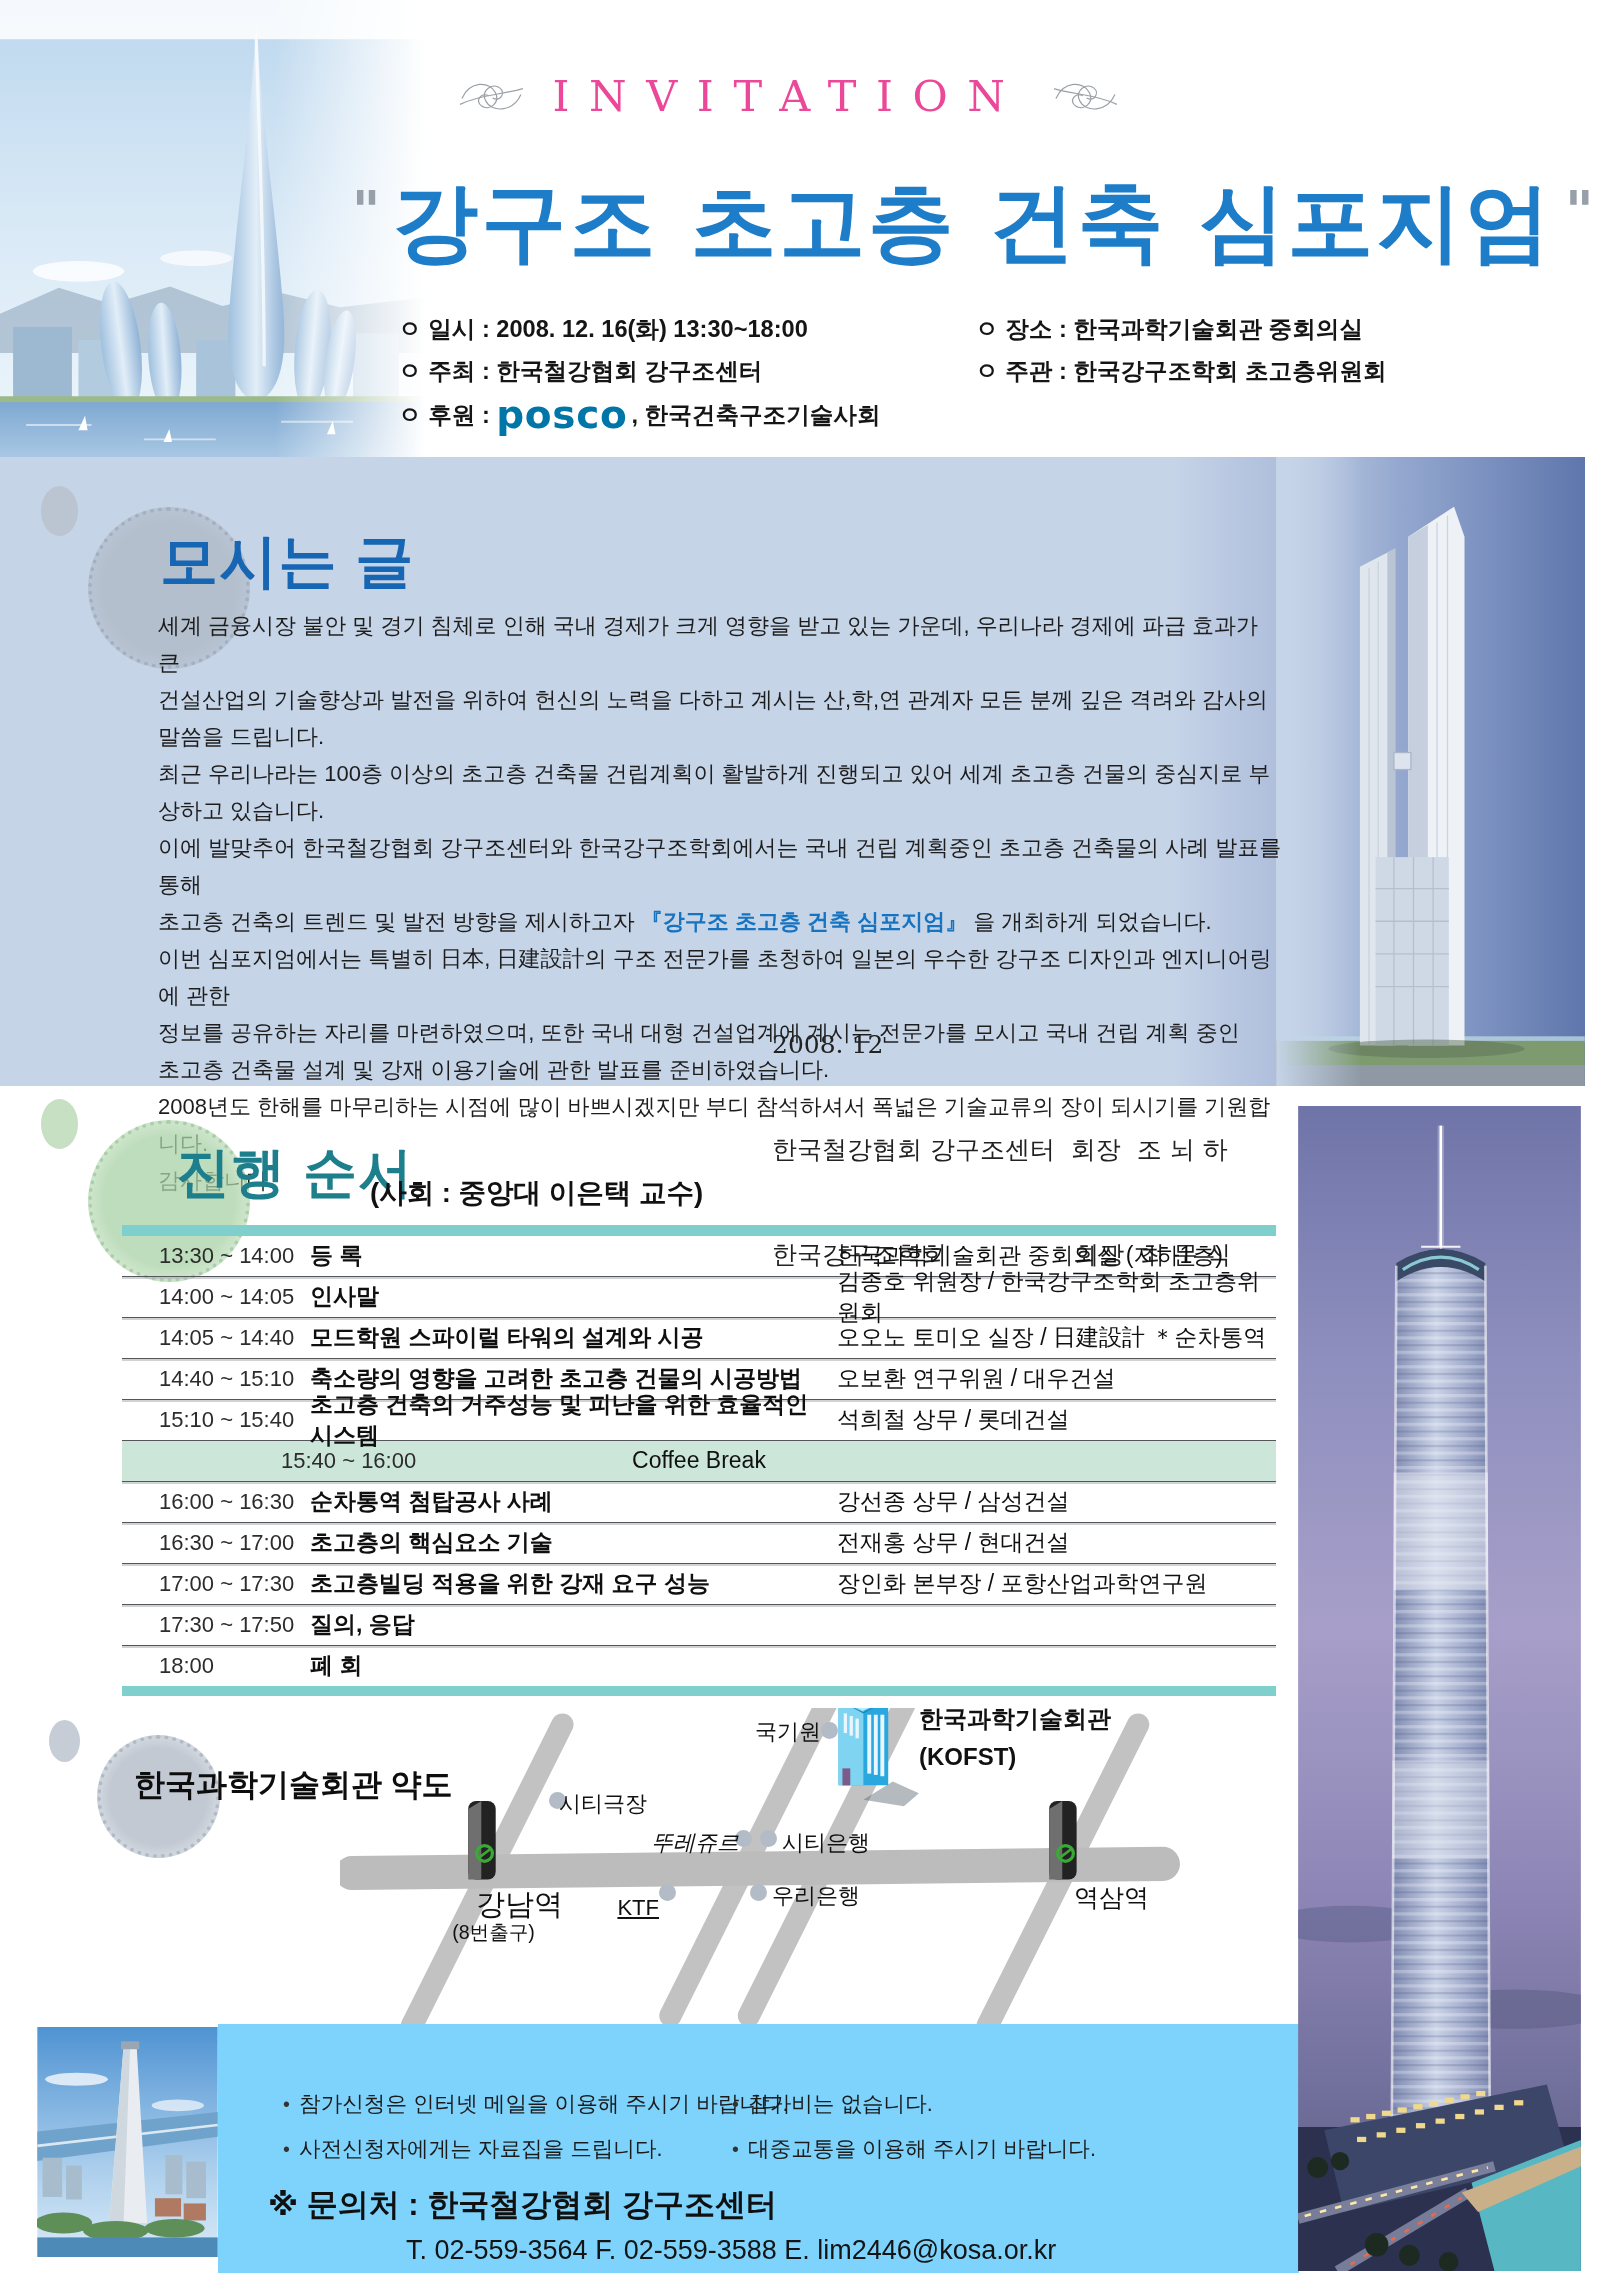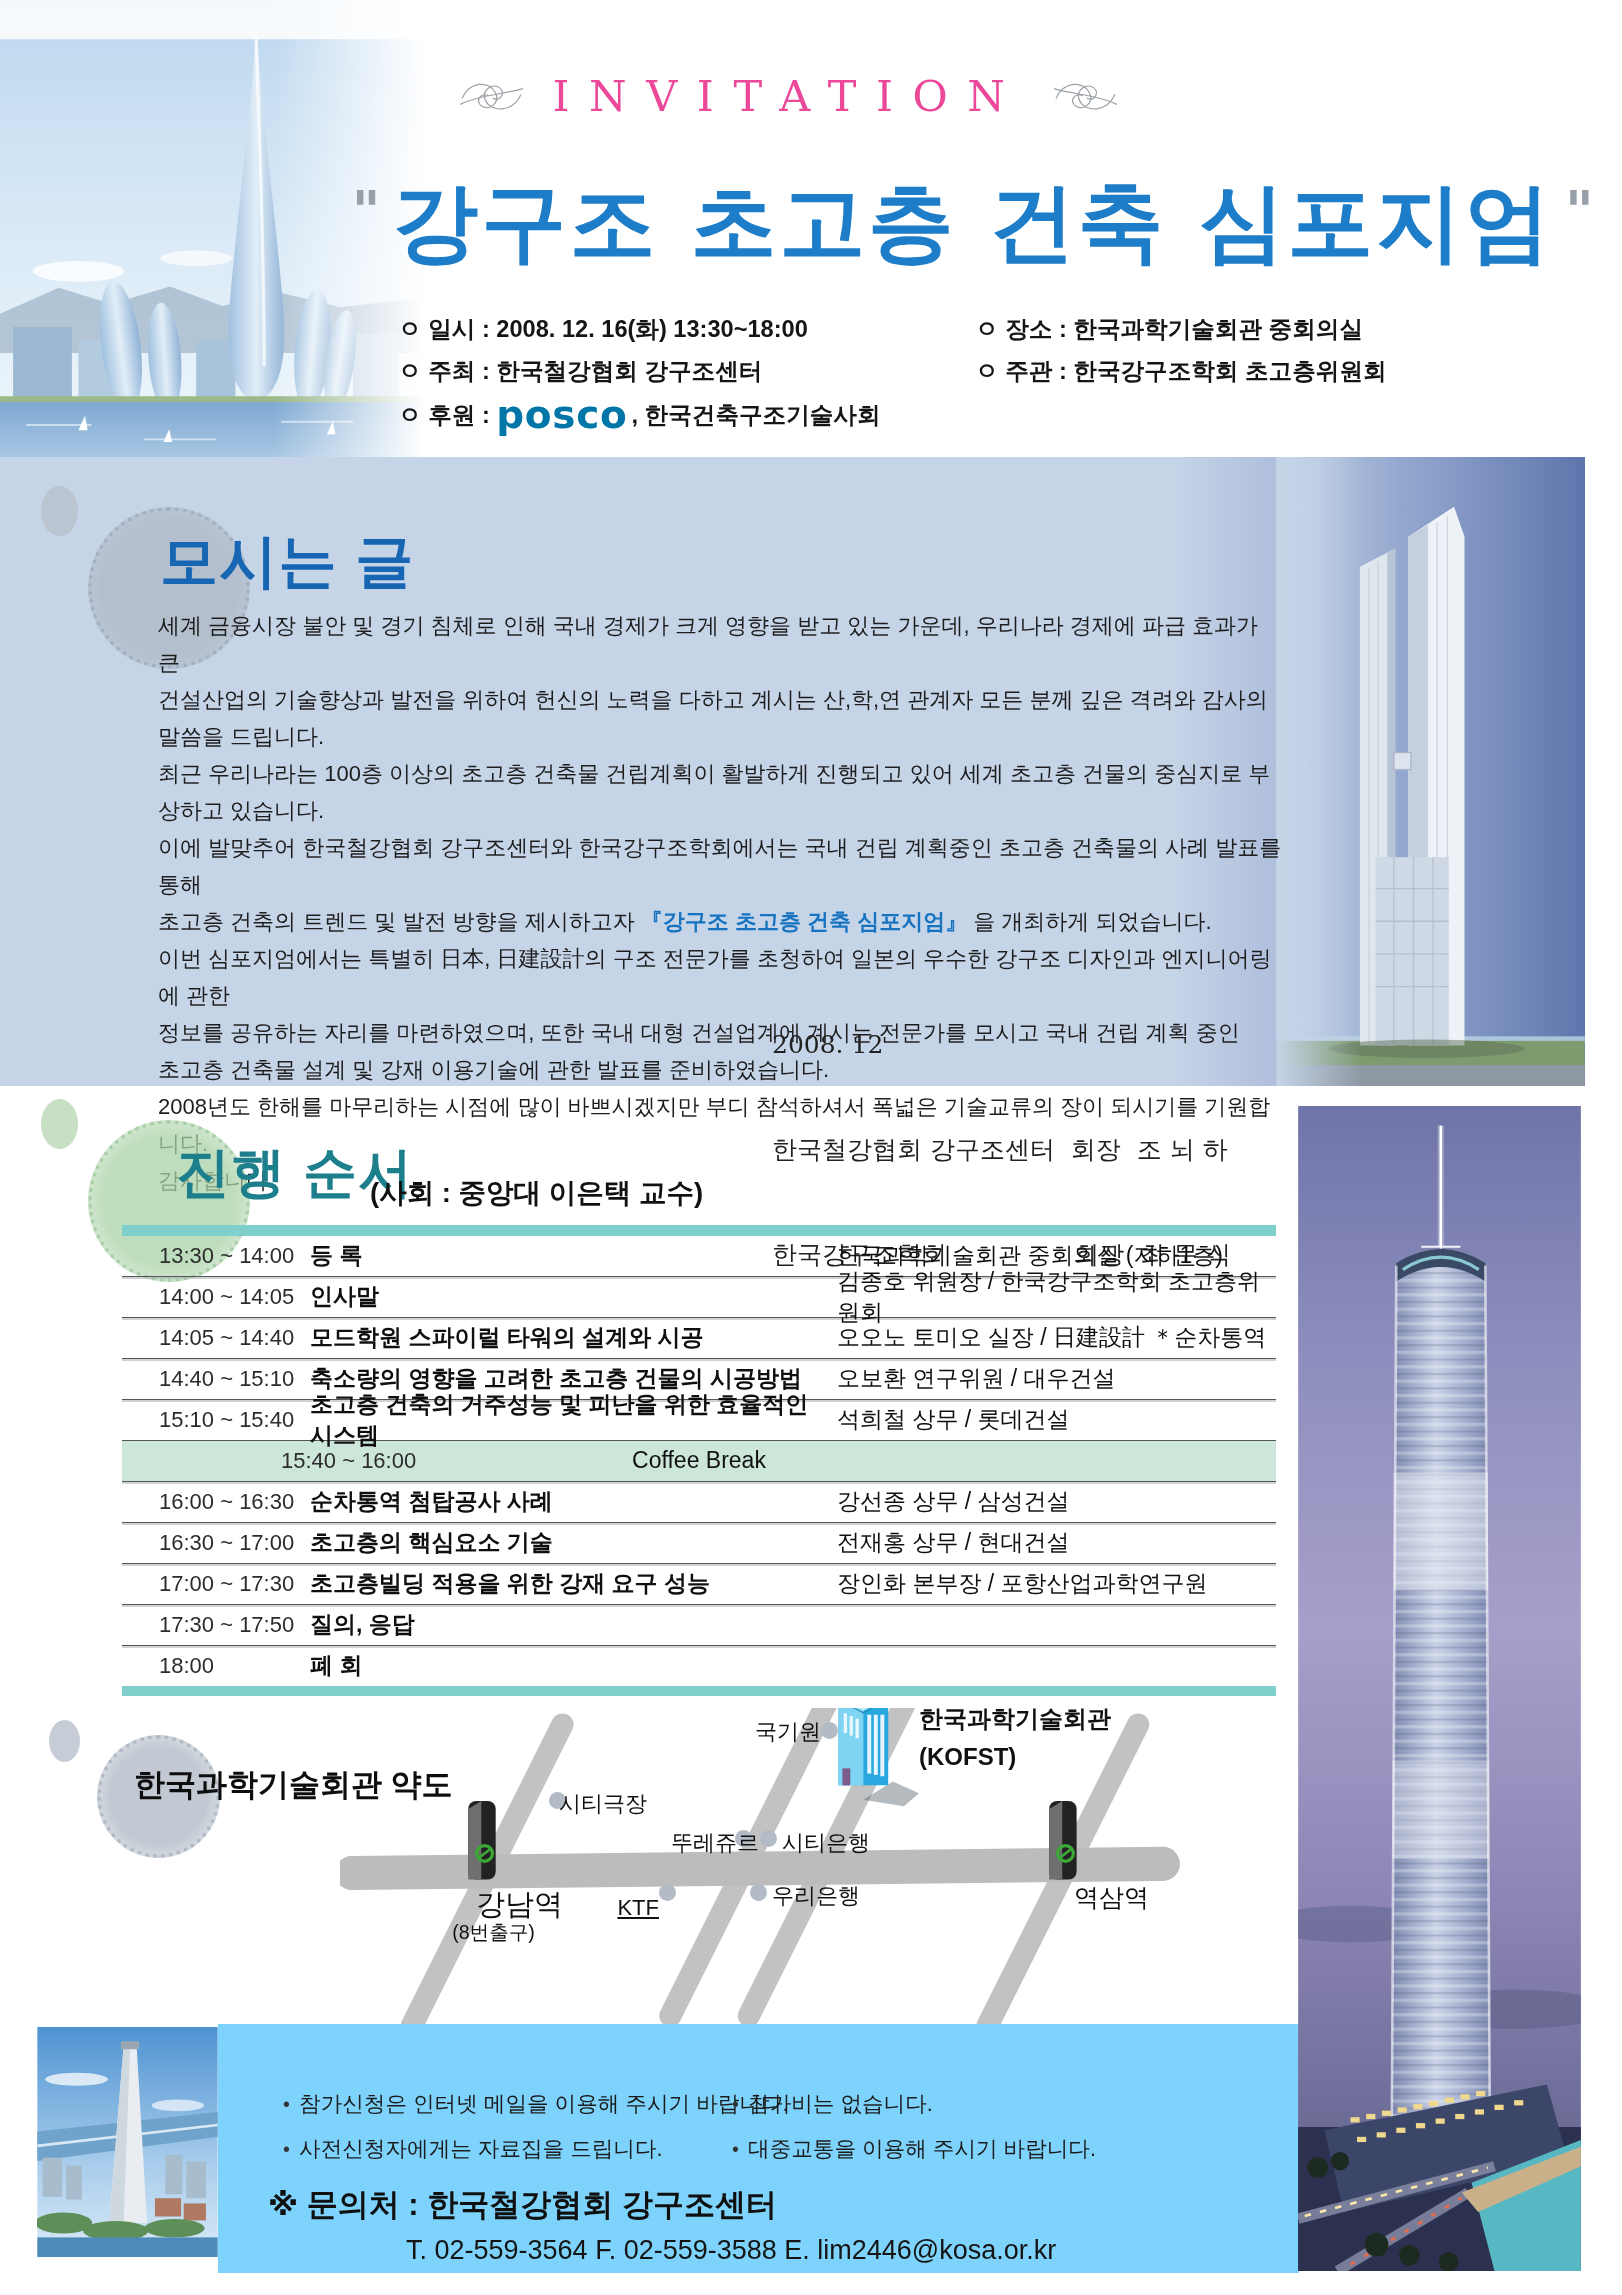--- a/index.html
+++ b/index.html
@@ -65,21 +65,21 @@
   .orn3-big{left:97px;top:1735px;width:115px;height:115px;}
   .orn3-small{left:49px;top:1720px;width:31px;height:42px;}
   .head-map{left:134px;top:1764px;font-size:31px;color:#0d0d0d;font-weight:bold;}
   .map-wrap{left:340px;top:1708px;width:857px;height:334px;}
   .map-wrap svg{position:absolute;left:0;top:0;}
   .mlabel{position:absolute;font-size:22px;color:#111;white-space:nowrap;}
   .mdot{position:absolute;width:17px;height:17px;border-radius:50%;background:#b3bcc6;}
   .l-gukgiwon{right:376px;top:9.2px;}
   .l-kofst{left:579px;top:-7.9px;font-size:24px;font-weight:bold;line-height:38px;}
   .l-theater{left:219px;top:81px;}
-  .l-tous{right:438px;top:120px;}
+  .l-tous{right:458px;top:120px;font-style:italic;}
   .l-citibank{left:442px;top:120px;}
   .l-ktf{right:538px;top:187px;text-decoration:underline;}
   .l-woori{left:432px;top:173px;}
   .l-gangnam{left:84px;top:177px;width:139px;text-align:right;font-size:29px;}
   .l-exit{left:84px;top:211px;width:139px;text-align:center;font-size:19.6px;}
   .l-yeoksam{left:734px;top:173px;font-size:25px;}
 
   
   .tan-box{left:218px;top:2024px;width:1081px;height:249px;background:#7dd3fc;}
   .note{position:absolute;font-size:21.6px;color:#1b1b1b;white-space:nowrap;}

